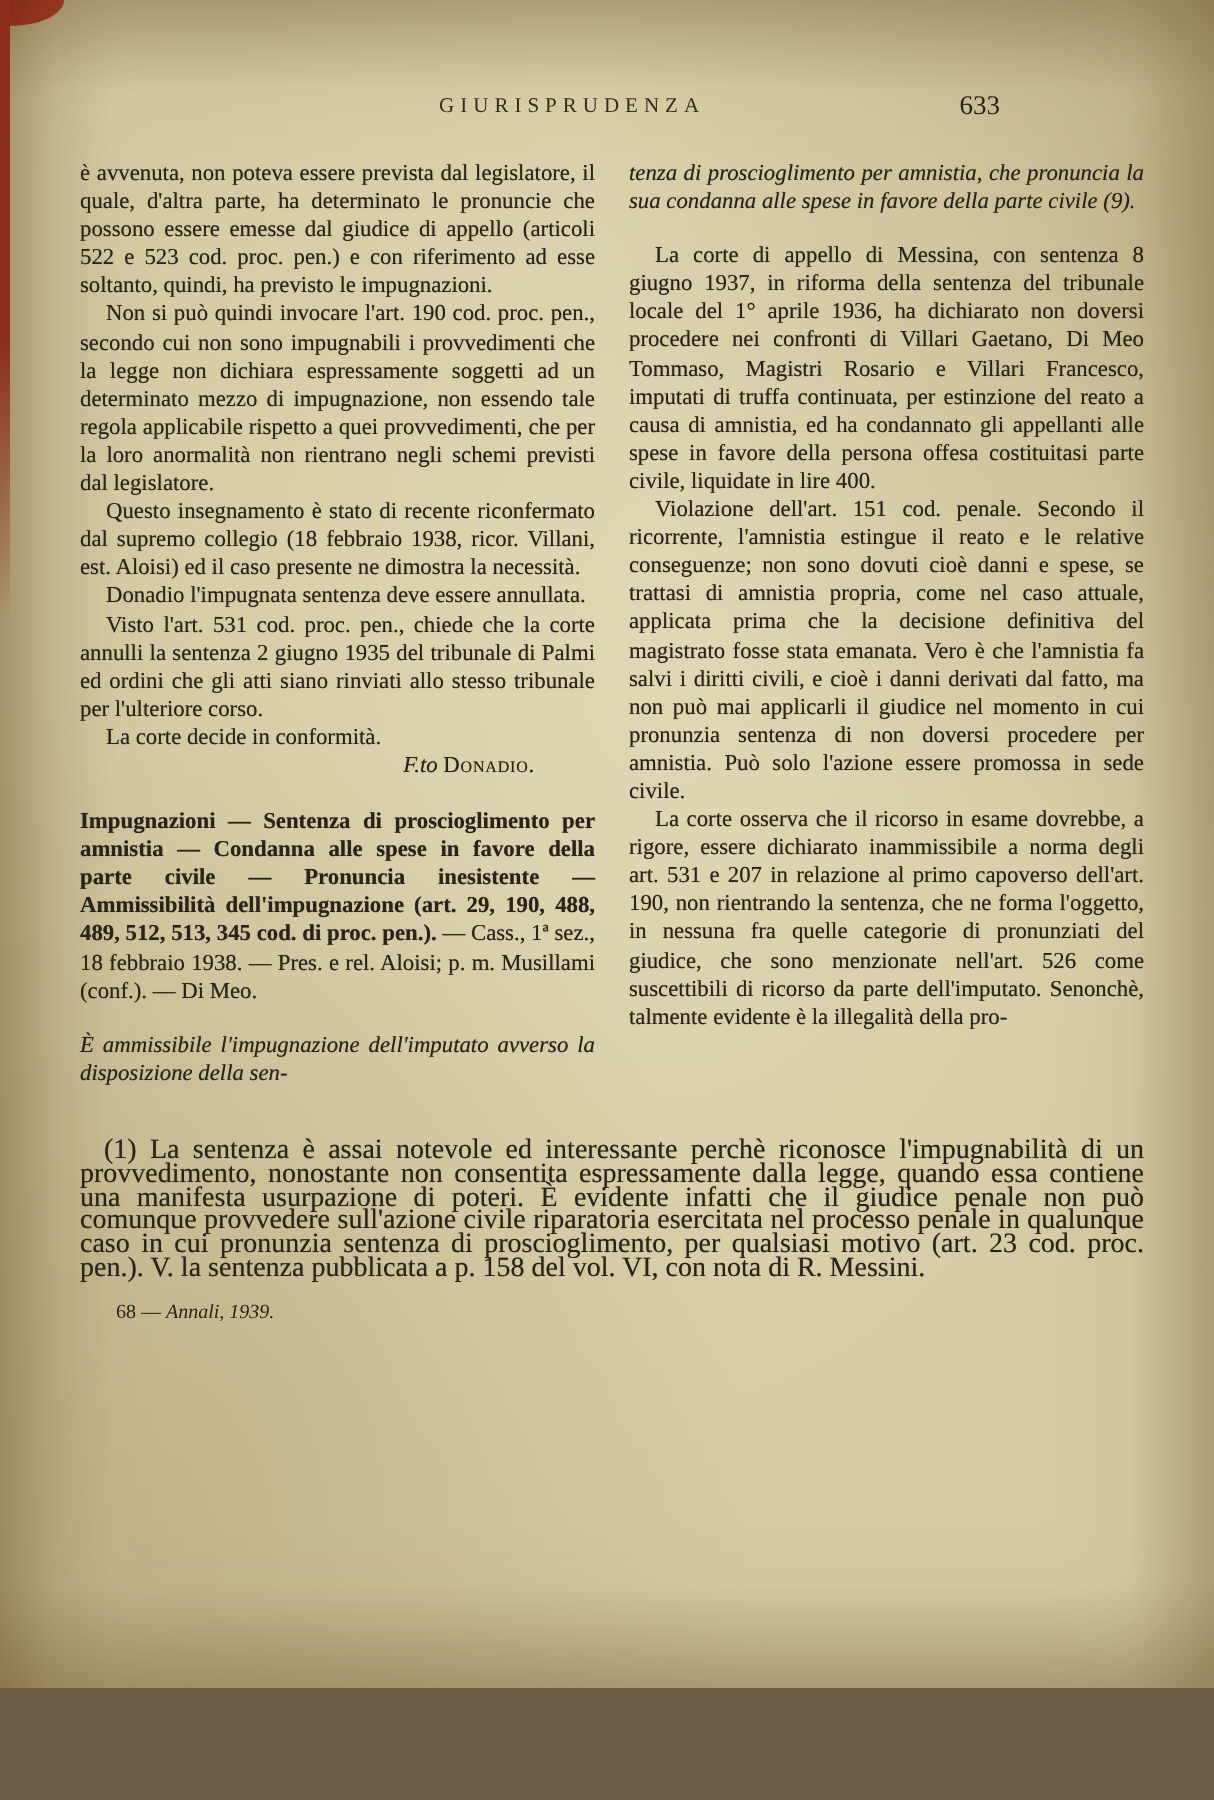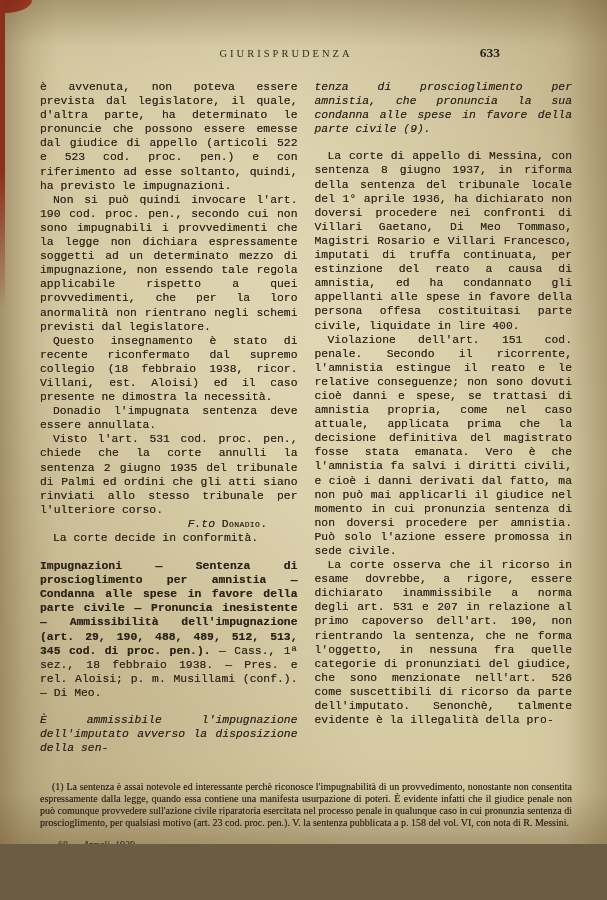--- a/index.html
+++ b/index.html
@@ -36,42 +36,42 @@
     width: 5px; height: 310px;
     background: linear-gradient(180deg, #8b2f1c 0%, #8b2f1c 55%, rgba(139,47,28,0) 100%);
   }
   .content { position: absolute; left: 40px; right: 35px; top: 48px; }
   .running-header { position: relative; height: 18px; margin-bottom: 14px; }
   .running-title {
     position: absolute; left: 50%; transform: translateX(-65%);
     font-size: 10.5px; letter-spacing: 3px; color: #35"2c1f";
     color: #352c1f;
   }
-  .page-number { position: absolute; right: 72px; top: -3px; font-size: 13.5px; font-weight: bold; }
-  .columns { display: flex; gap: 17px; font-family: Liberation Mono, monospace; }
+  .page-number { position: absolute; right: 72px; top: -3px; font-size: 13.5px; font-weight: normal; }
+  .columns { display: flex; gap: 17px; }
   .col {
     flex: 1;
     font-size: 11.4px;
     line-height: 14.1px;
     text-align: justify;
     hyphens: auto;
     text-shadow: 0 0 0.4px rgba(42,32,16,0.55);
   }
   .para { text-indent: 13px; }
   .noindent { text-indent: 0; }
   .signature { text-align: right; padding-right: 30px; text-indent: 0; }
   .italic { font-style: italic; }
   .smallcaps { font-variant: small-caps; letter-spacing: 0.4px; }
   .bold { font-weight: bold; }
   .headnote { margin-top: 14px; text-indent: 0; }
   .syllabus { font-style: italic; }
   .gap-above { margin-top: 13px; }
   .footnote {
     margin-top: 26px;
-    font-size: 10px;
+    font-size: 14px;
     line-height: 11.8px;
     text-align: justify;
     text-indent: 12px;
     hyphens: auto;
     text-shadow: 0 0 0.4px rgba(42,32,16,0.5);
   }
   .volume-footer { margin-top: 10px; padding-left: 18px; font-size: 10px; }
 </style>
 </head>
 <body>
@@ -88,22 +88,22 @@
     </header>
 
     <div class="columns">
 
       <div class="col">
         <p class="para noindent">è avvenuta, non poteva essere prevista dal legislatore, il quale, d'altra parte, ha determinato le pronuncie che possono essere emesse dal giudice di appello (articoli 522 e 523 cod. proc. pen.) e con riferimento ad esse soltanto, quindi, ha previsto le impugnazioni.</p>
         <p class="para">Non si può quindi invocare l'art. 190 cod. proc. pen., secondo cui non sono impugnabili i provvedimenti che la legge non dichiara espressamente soggetti ad un determinato mezzo di impugnazione, non essendo tale regola applicabile rispetto a quei provvedimenti, che per la loro anormalità non rientrano negli schemi previsti dal legislatore.</p>
         <p class="para">Questo insegnamento è stato di recente riconfermato dal supremo collegio (18 febbraio 1938, ricor. Villani, est. Aloisi) ed il caso presente ne dimostra la necessità.</p>
         <p class="para">Donadio l'impugnata sentenza deve essere annullata.</p>
         <p class="para">Visto l'art. 531 cod. proc. pen., chiede che la corte annulli la sentenza 2 giugno 1935 del tribunale di Palmi ed ordini che gli atti siano rinviati allo stesso tribunale per l'ulteriore corso.</p>
+        <p class="para">La corte decide in conformità.</p>
         <p class="para signature"><span class="italic">F.to</span> <span class="smallcaps">Donadio.</span></p>
-        <p class="para">La corte decide in conformità.</p>
         <p class="para headnote"><span class="bold">Impugnazioni — Sentenza di proscioglimento per amnistia — Condanna alle spese in favore della parte civile — Pronuncia inesistente — Ammissibilità dell'impugnazione (art. 29, 190, 488, 489, 512, 513, 345 cod. di proc. pen.).</span> <span>— Cass., 1ª sez., 18 febbraio 1938. — Pres. e rel. Aloisi; p. m. Musillami (conf.). — Di Meo.</span></p>
         <p class="para syllabus gap-above noindent">È ammissibile l'impugnazione dell'imputato avverso la disposizione della sen-</p>
       </div>
 
       <div class="col">
         <p class="para syllabus noindent">tenza di proscioglimento per amnistia, che pronuncia la sua condanna alle spese in favore della parte civile (9).</p>
         <p class="para gap-above">La corte di appello di Messina, con sentenza 8 giugno 1937, in riforma della sentenza del tribunale locale del 1° aprile 1936, ha dichiarato non doversi procedere nei confronti di Villari Gaetano, Di Meo Tommaso, Magistri Rosario e Villari Francesco, imputati di truffa continuata, per estinzione del reato a causa di amnistia, ed ha condannato gli appellanti alle spese in favore della persona offesa costituitasi parte civile, liquidate in lire 400.</p>
         <p class="para">Violazione dell'art. 151 cod. penale. Secondo il ricorrente, l'amnistia estingue il reato e le relative conseguenze; non sono dovuti cioè danni e spese, se trattasi di amnistia propria, come nel caso attuale, applicata prima che la decisione definitiva del magistrato fosse stata emanata. Vero è che l'amnistia fa salvi i diritti civili, e cioè i danni derivati dal fatto, ma non può mai applicarli il giudice nel momento in cui pronunzia sentenza di non doversi procedere per amnistia. Può solo l'azione essere promossa in sede civile.</p>
         <p class="para">La corte osserva che il ricorso in esame dovrebbe, a rigore, essere dichiarato inammissibile a norma degli art. 531 e 207 in relazione al primo capoverso dell'art. 190, non rientrando la sentenza, che ne forma l'oggetto, in nessuna fra quelle categorie di pronunziati del giudice, che sono menzionate nell'art. 526 come suscettibili di ricorso da parte dell'imputato. Senonchè, talmente evidente è la illegalità della pro-</p>
       </div>

